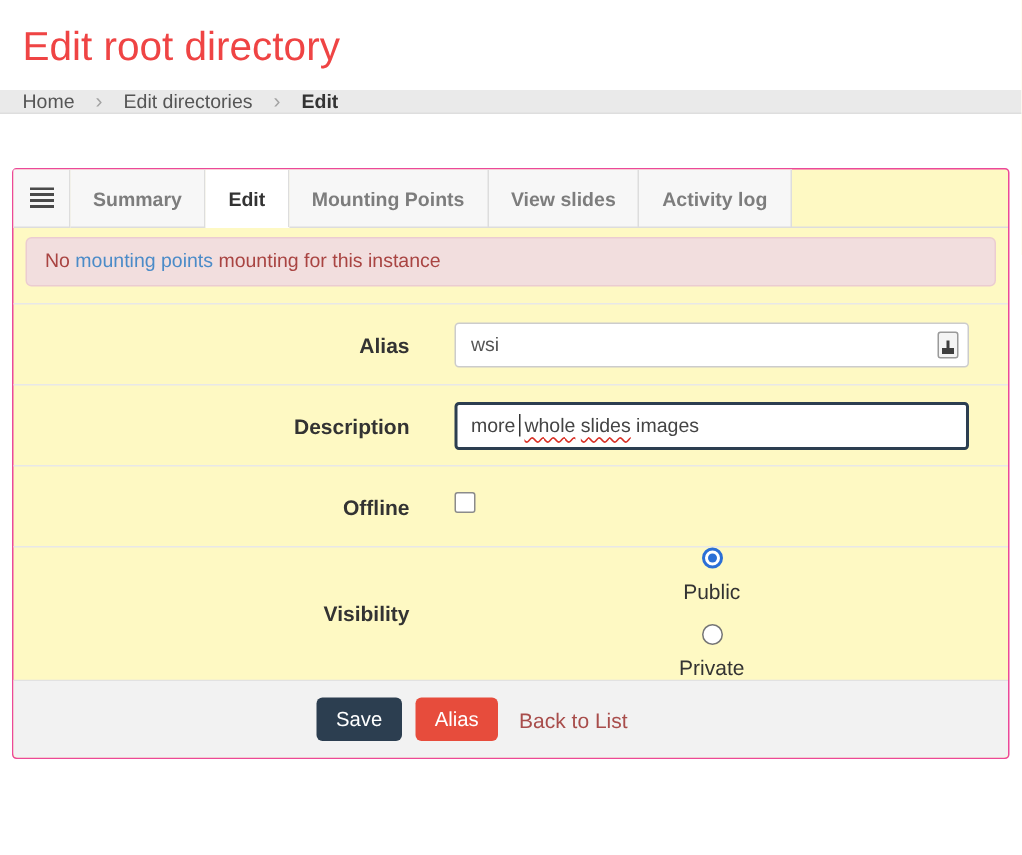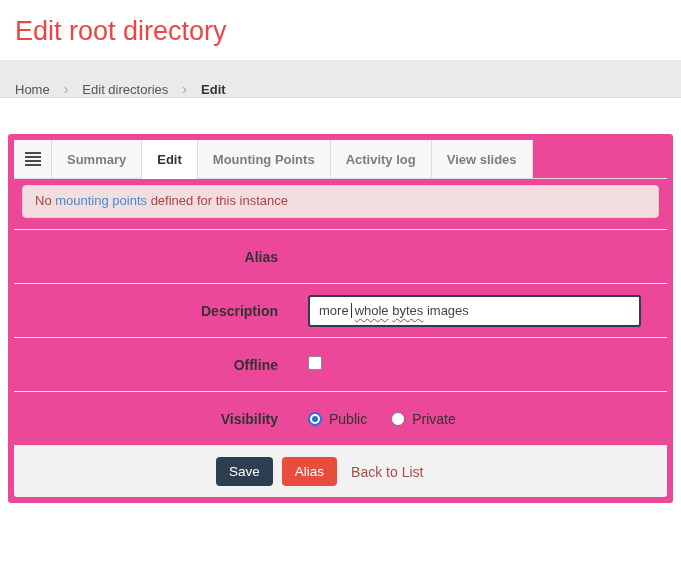--- a/index.html
+++ b/index.html
@@ -4,30 +4,30 @@
 <style>
   * { box-sizing: border-box; margin: 0; padding: 0; }
   html,body { width: 681px; height: 570px; background: #fff;
     font-family: "Liberation Sans", sans-serif; overflow: hidden; }
 
   
   .page-title { padding: 16px 0 0 15px; font-size: 27px; font-weight: 400;
     color: #ef4444; letter-spacing: 0; height: 60px; }
 
   
-  .breadcrumb { height: 38px; background: #eaeaea; border-bottom: 1px solid #dedede;
+  .breadcrumb { height: 16px; background: #eaeaea; border-bottom: 1px solid #dedede;
     display: flex; align-items: flex-end; padding-left: 15px; gap: 14px;
     font-size: 13px; color: #555; margin-bottom: 36px; }
   .crumb { color: #555; cursor: pointer; }
   .crumb.current { color: #333; font-weight: bold; }
   .crumb-sep { color: #a3a3a3; font-size: 14px; }
 
   
-  .panel { margin: 0 8px; border: 6px solid #ec4899; border-radius: 3px;
-    background: #ec4899; }
+  .panel { margin: 0 8px; border: 1px solid #ec4899; border-radius: 3px;
+    background: #fef9c3; }
 
   
   .tabbar { display: flex; height: 39px; }
   .tab-menu-btn { width: 38px; display: flex; align-items: center; justify-content: center;
     background: #f7f7f7; border-right: 1px solid #ddd; border-bottom: 1px solid #ddd;
     cursor: pointer; }
   .bars { width: 16px; height: 14px;
     background: repeating-linear-gradient(to bottom, #4a4a4a 0 2px, transparent 2px 4px); }
   .tab { display: flex; align-items: center; padding: 0 15px; font-size: 13px;
     font-weight: bold; color: #7d7d7d; background: #f7f7f7;
@@ -65,21 +65,21 @@
   .word { display: inline; }
   .misspelled { text-decoration: underline; text-decoration-style: wavy;
     text-decoration-color: #d93025; text-decoration-thickness: 1px;
     text-underline-offset: 3px; }
   .caret { display: inline-block; width: 1px; height: 15px; background: #333;
     margin: 0 3px 0 2px; }
 
   
   .checkbox { width: 14px; height: 14px; border: 1px solid #8b8b8b; border-radius: 2px;
     background: #fff; display: inline-block; cursor: pointer; }
-  .radio-group { display: flex; align-items: center; gap: 7px; font-size: 14px; color: #333; }
+  .radio-group { display: flex; align-items: center; gap: 7px; font-size: 14px; color: #333; flex-direction: column; }
   .radio { width: 14px; height: 14px; border-radius: 50%; display: inline-flex;
     align-items: center; justify-content: center; cursor: pointer; background: #fff; }
   .radio.selected { border: 2px solid #2b6fd6; }
   .radio.selected .dot { width: 6px; height: 6px; border-radius: 50%; background: #2b6fd6; }
   .radio.unselected { border: 1px solid #757575; }
   .radio-label { cursor: default; }
   .radio-spacer { width: 10px; }
 
   
   .panel-footer { margin-top: 0; background: #f2f2f2; border-top: 1px solid #e2e2e2;
@@ -107,37 +107,43 @@
 
 <div class="panel">
 
   <div class="tabbar">
     <div class="tab-menu-btn">
       <span class="bars"></span>
     </div>
     <div class="tab">Summary</div>
     <div class="tab active">Edit</div>
     <div class="tab">Mounting Points</div>
+    <div class="tab">View slides</div>
     <div class="tab">Activity log</div>
-    <div class="tab">View slides</div>
     <div class="tab-filler"></div>
   </div>
 
-  <div class="alert"><span>No </span><a>mounting points</a><span> defined for this instance</span></div>
+  <div class="alert"><span>No </span><a>mounting points</a><span> mounting for this instance</span></div>
 
   <div class="form">
 
     <div class="form-row">
       <div class="row-label">Alias</div>
+      <div class="row-control">
+        <input class="text-input" type="text" value="wsi" style="">
+        <span class="autofill-icon">
+          <span class="autofill-glyph"></span>
+        </span>
+      </div>
     </div>
 
     <div class="form-row">
       <div class="row-label">Description</div>
       <div class="row-control">
-        <div class="fake-input"><span class="word">more</span><span class="caret"></span><span class="word misspelled">whole</span><span class="word"> </span><span class="word misspelled">bytes</span><span class="word"> images</span></div>
+        <div class="fake-input"><span class="word">more</span><span class="caret"></span><span class="word misspelled">whole</span><span class="word"> </span><span class="word misspelled">slides</span><span class="word"> images</span></div>
       </div>
     </div>
 
 
     <div class="form-row">
       <div class="row-label">Offline</div>
       <div class="row-control">
         <span class="checkbox"></span>
       </div>
     </div>

